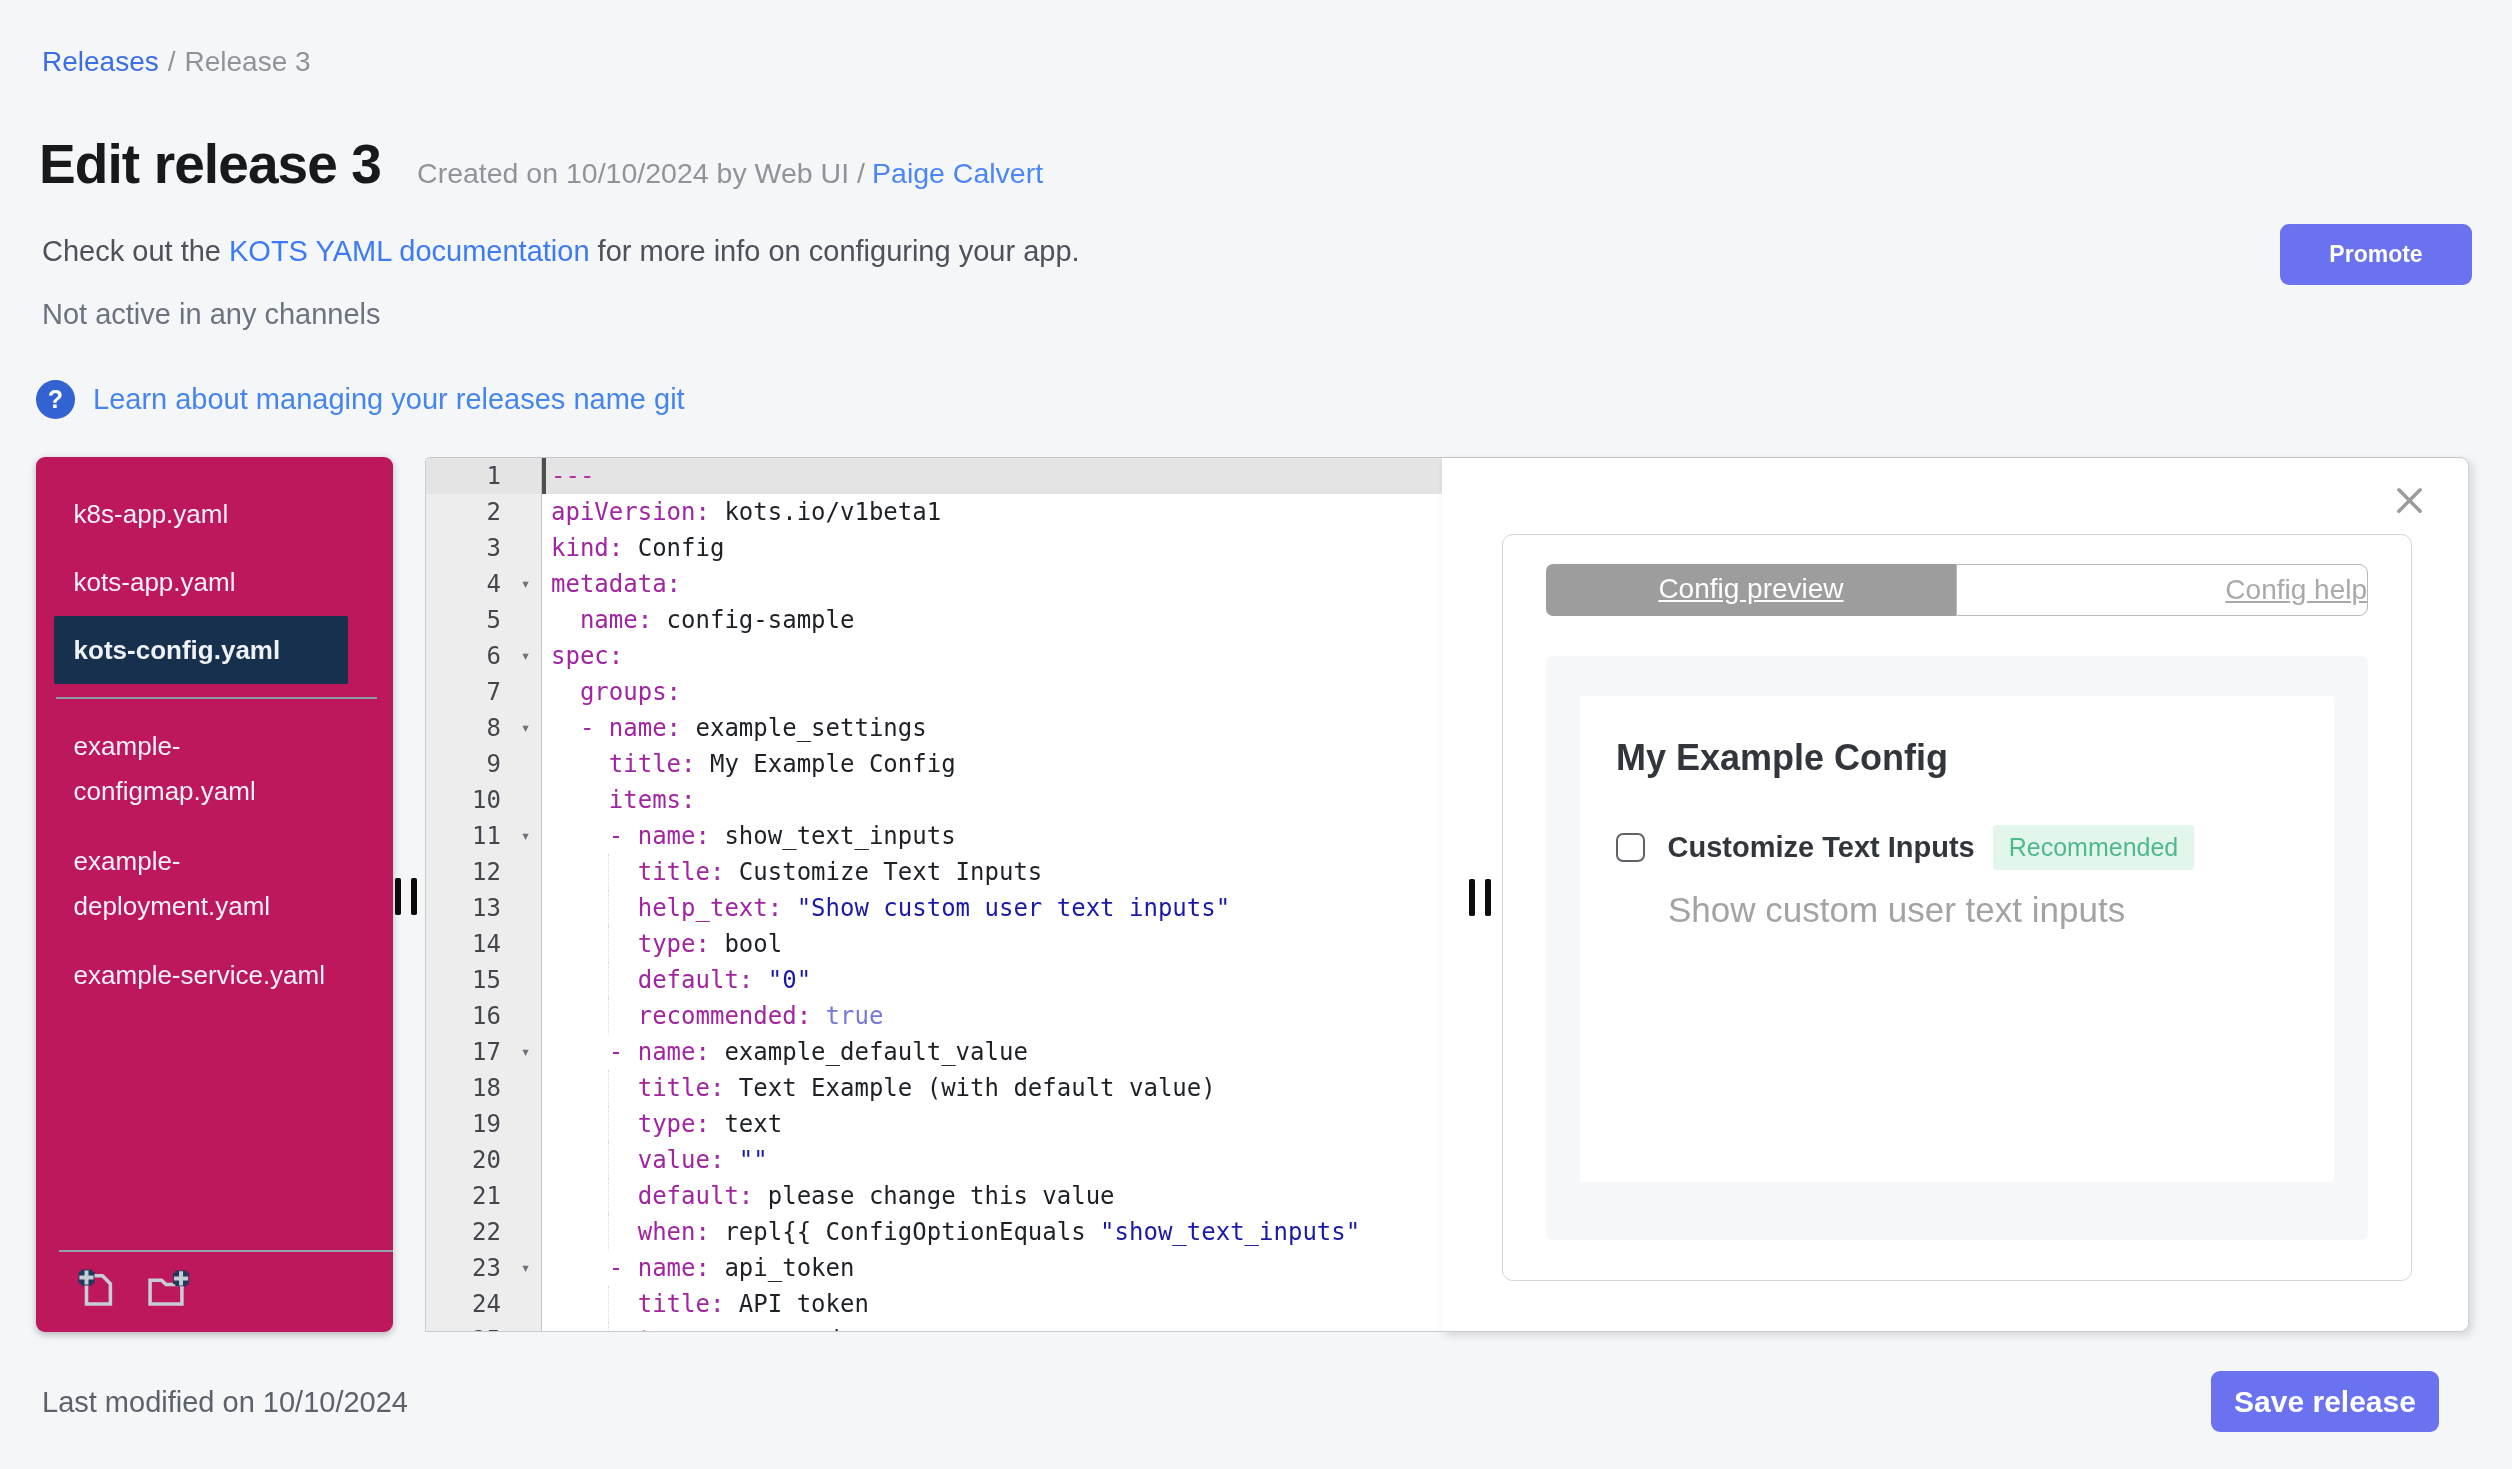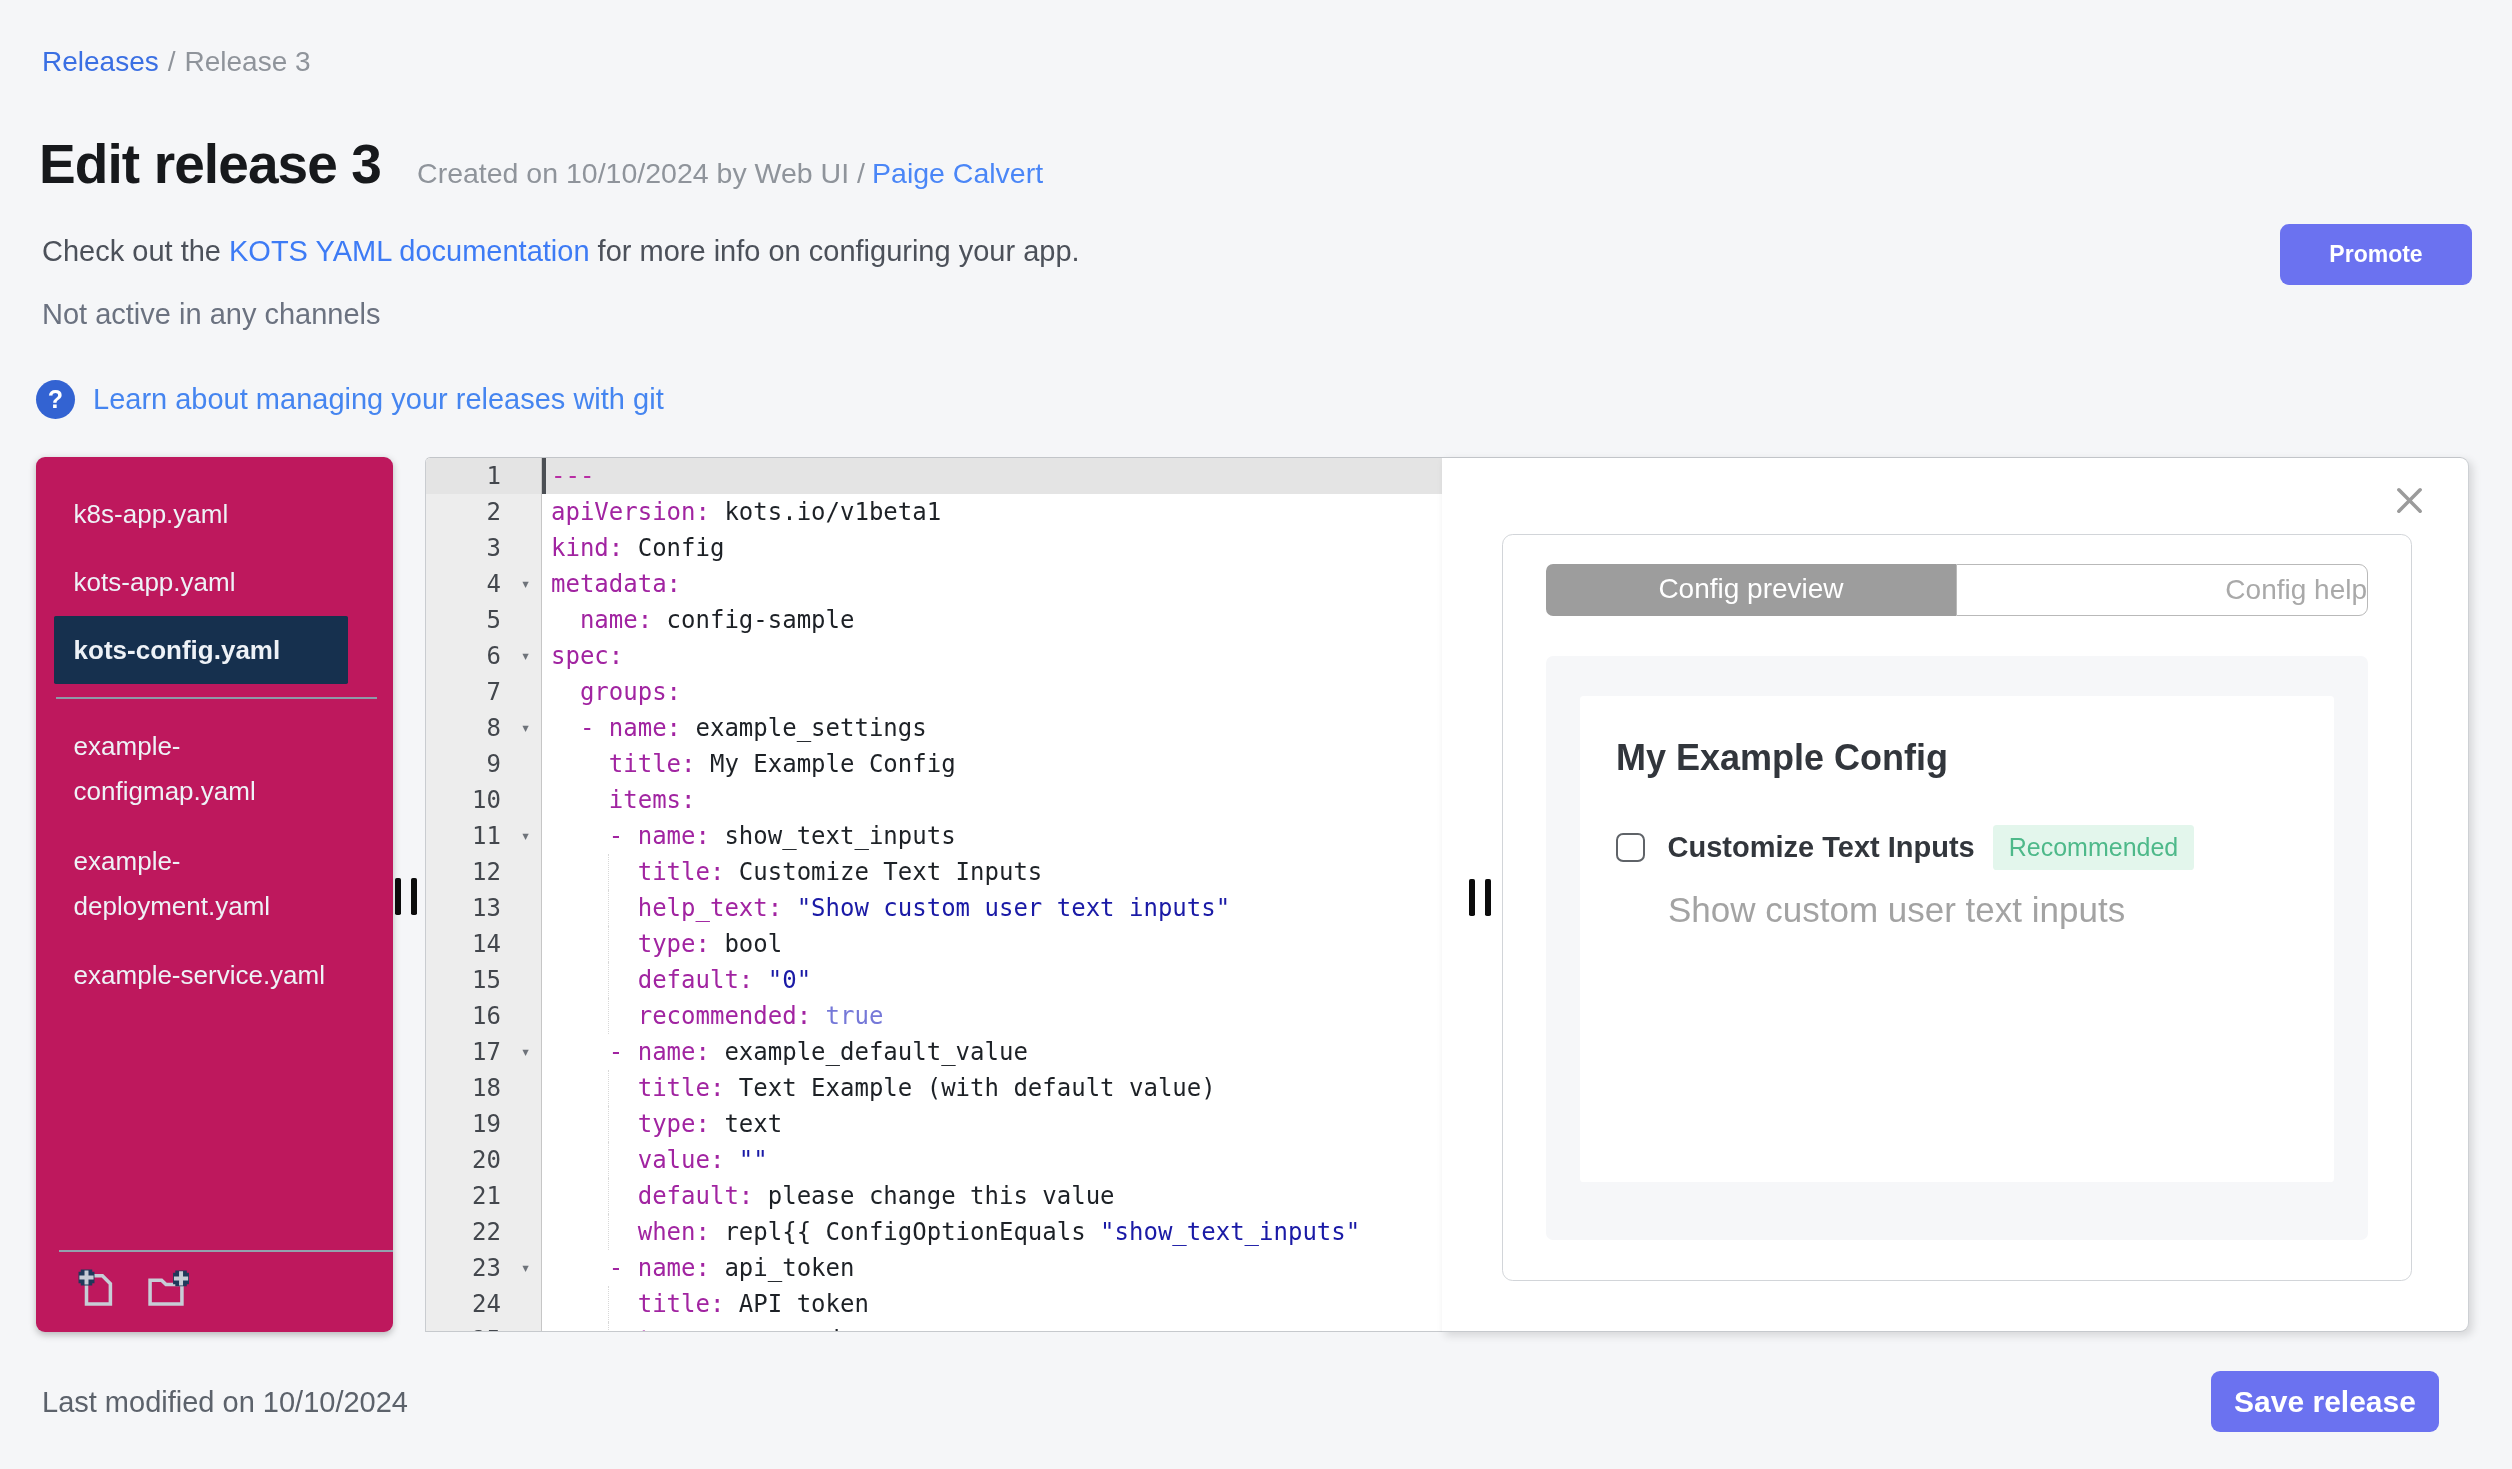--- a/index.html
+++ b/index.html
@@ -87,21 +87,21 @@
 
   
   .panel { position:absolute; left:1442px; top:0; width:1027px; height:875px; background:#fff;
            border-top:1.8px solid #c2c5c9; border-right:1.8px solid #cdd0d4; border-bottom:1.8px solid #c6c9cd;
            border-radius:0 9px 9px 0; box-shadow:3.6px 3.6px 9px rgba(0,0,0,.12); }
   .close-btn { position:absolute; top:23px; right:39px; width:39px; height:39px;
                background:none; border:none; cursor:pointer; padding:0; }
   .inner { position:absolute; left:60px; top:76px; width:910px; height:747px;
            border:1.8px solid #d2d5d9; border-radius:10.7px; background:#fff; }
   .tabs { display:flex; margin:29px 43px 0 43px; height:52px; }
-  .tab { flex:1; line-height:50px; text-align:center; font-size:28px; cursor:pointer; }
+  .tab { flex:1; line-height:50px; text-align:center; font-size:28px; cursor:pointer;text-decoration:underline; }
   .tab.active { background:#9d9d9d; color:#fff; border-radius:7.1px 0 0 7.1px; }
   .tab.inactive { background:#fff; color:#a9a9a9; border:1.8px solid #b9b9b9; border-radius:0 9px 9px 0;text-align:right; }
   .gray-area { margin:40px 43px 0 43px; height:584px; background:#f6f7f9; border-radius:7.1px; }
   .card { position:relative; top:40px; margin:0 34px; height:486px; background:#fff;
           border-radius:3.6px; padding:41px 0 0 36px; }
   .card-title { font-size:36px; font-weight:bold; color:#32363c; }
   .opt-row { margin-top:46px; display:flex; align-items:center; }
   .checkbox { width:28.5px; height:28.5px; border:2.7px solid #5f6368; border-radius:7.1px;
               background:#fff; cursor:pointer; flex:none; }
   .opt-label { font-size:29px; font-weight:bold; color:#32363c; margin-left:23px; }
@@ -125,21 +125,21 @@
 </div>
 
 <div class="abs doc-line"><span>Check out the </span><a href="#">KOTS YAML documentation</a><span> for more info on configuring your app.</span></div>
 
 <div class="abs channel-line">Not active in any channels</div>
 
 <button class="abs btn promote-btn">Promote</button>
 
 <div class="abs git-line">
   <span class="help-circle">?</span>
-  <a href="#">Learn about managing your releases with git</a>
+  <a href="#">Learn about managing your releases name git</a>
 </div>
 
 <div class="abs workspace">
 
   <aside class="sidebar">
     <div class="file-list">
         <div class="file-item">k8s-app.yaml</div>
         <div class="file-item">kots-app.yaml</div>
         <div class="file-item selected">kots-config.yaml</div>
         <div class="side-divider"></div>

